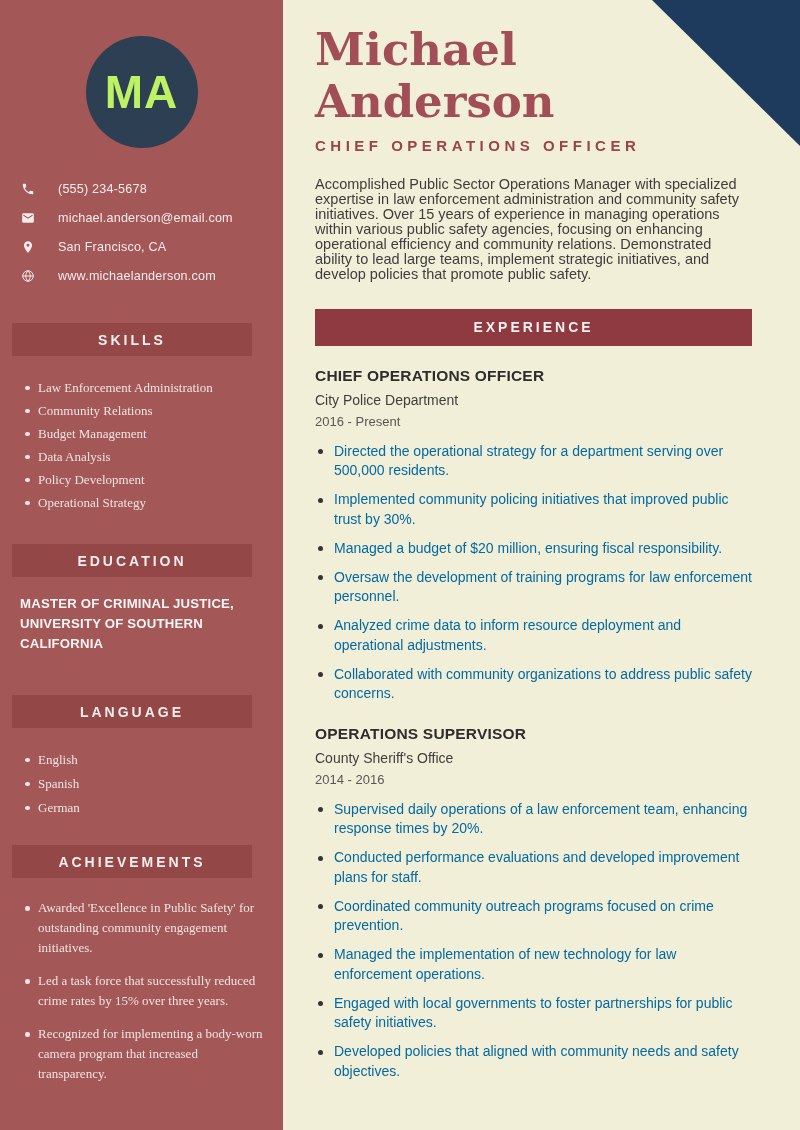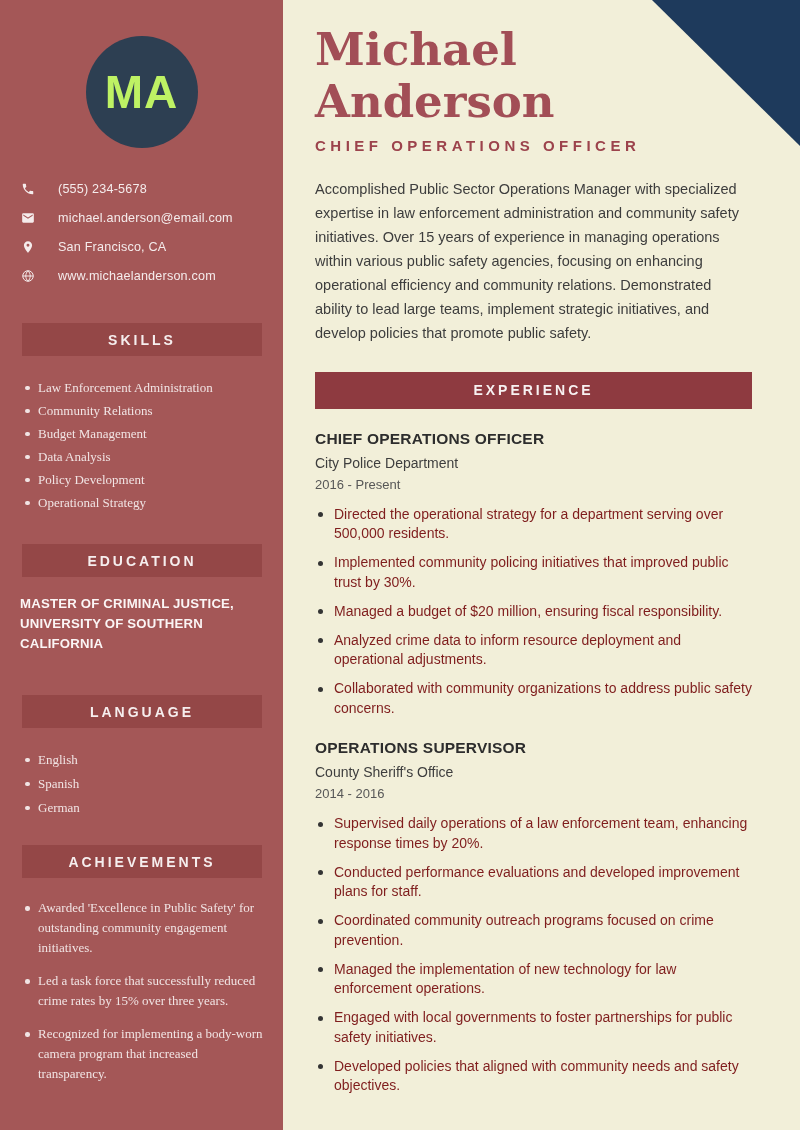--- a/index.html
+++ b/index.html
@@ -39,21 +39,21 @@
     padding: 0 0 0 21px;
     height: 20px;
     margin-bottom: 9px;
   }
   .contact .cicon { width: 14px; height: 14px; flex: 0 0 14px; display: inline-flex; }
   .contact .cicon svg { width: 14px; height: 14px; }
   .contact .ctext { margin-left: 23px; font-size: 12.6px; color: #f5ecec; letter-spacing: 0.2px; }
 
   .side-header {
     width: 240px; height: 33px;
-    margin-left: 22px;
+    margin-left: 12px;
     background: #944747;
     display: flex; align-items: center; justify-content: center;
     color: #f6eeee;
     font-size: 14px; font-weight: bold;
     letter-spacing: 3px;
   }
   .m-skills { margin-top: 37px; }
   .m-edu { margin-top: 30px; }
   .m-lang { margin-top: 41px; }
   .m-ach { margin-top: 25px; }
@@ -113,21 +113,21 @@
   .subtitle {
     margin-top: 9px;
     font-size: 15px;
     font-weight: bold;
     letter-spacing: 4.5px;
     color: #9c434c;
   }
   .summary {
     margin-top: 23px;
     font-size: 14.5px;
-    line-height: 24px;
+    line-height: 15px;
     color: #3d3d3d;
   }
   .exp-header {
     margin-top: 27px;
     height: 37px;
     background: #8e3a40;
     display: flex; align-items: center; justify-content: center;
     color: #f7f1f1;
     font-size: 14px; font-weight: bold;
     letter-spacing: 3px;
@@ -141,21 +141,21 @@
     letter-spacing: 0.2px;
   }
   .job-company { margin-top: 7px; font-size: 14px; color: #3e3e3e; }
   .job-dates { margin-top: 6px; font-size: 13px; color: #575757; }
   .job-bullets { list-style: none; margin-top: 13px; }
   .job-bullets li {
     position: relative;
     padding-left: 19px;
     font-size: 14px;
     line-height: 19.5px;
-    color: #7f1d1d;
+    color: #0369a1;
     margin-bottom: 9.5px;
   }
   .job-bullets li::before {
     content: "";
     position: absolute;
     left: 3px; top: 7.5px;
     width: 5px; height: 5px;
     border-radius: 50%;
     background: #343434;
   }
@@ -259,20 +259,21 @@
 
     <div id="jobs">
         <section class="job">
           <h2 class="job-title">CHIEF OPERATIONS OFFICER</h2>
           <div class="job-company">City Police Department</div>
           <div class="job-dates">2016 - Present</div>
           <ul class="job-bullets">
             <li>Directed the operational strategy for a department serving over 500,000 residents.</li>
             <li>Implemented community policing initiatives that improved public trust by 30%.</li>
             <li>Managed a budget of $20 million, ensuring fiscal responsibility.</li>
+            <li>Oversaw the development of training programs for law enforcement personnel.</li>
             <li>Analyzed crime data to inform resource deployment and operational adjustments.</li>
             <li>Collaborated with community organizations to address public safety concerns.</li>
           </ul>
         </section>
         <section class="job">
           <h2 class="job-title">OPERATIONS SUPERVISOR</h2>
           <div class="job-company">County Sheriff's Office</div>
           <div class="job-dates">2014 - 2016</div>
           <ul class="job-bullets">
             <li>Supervised daily operations of a law enforcement team, enhancing response times by 20%.</li>

